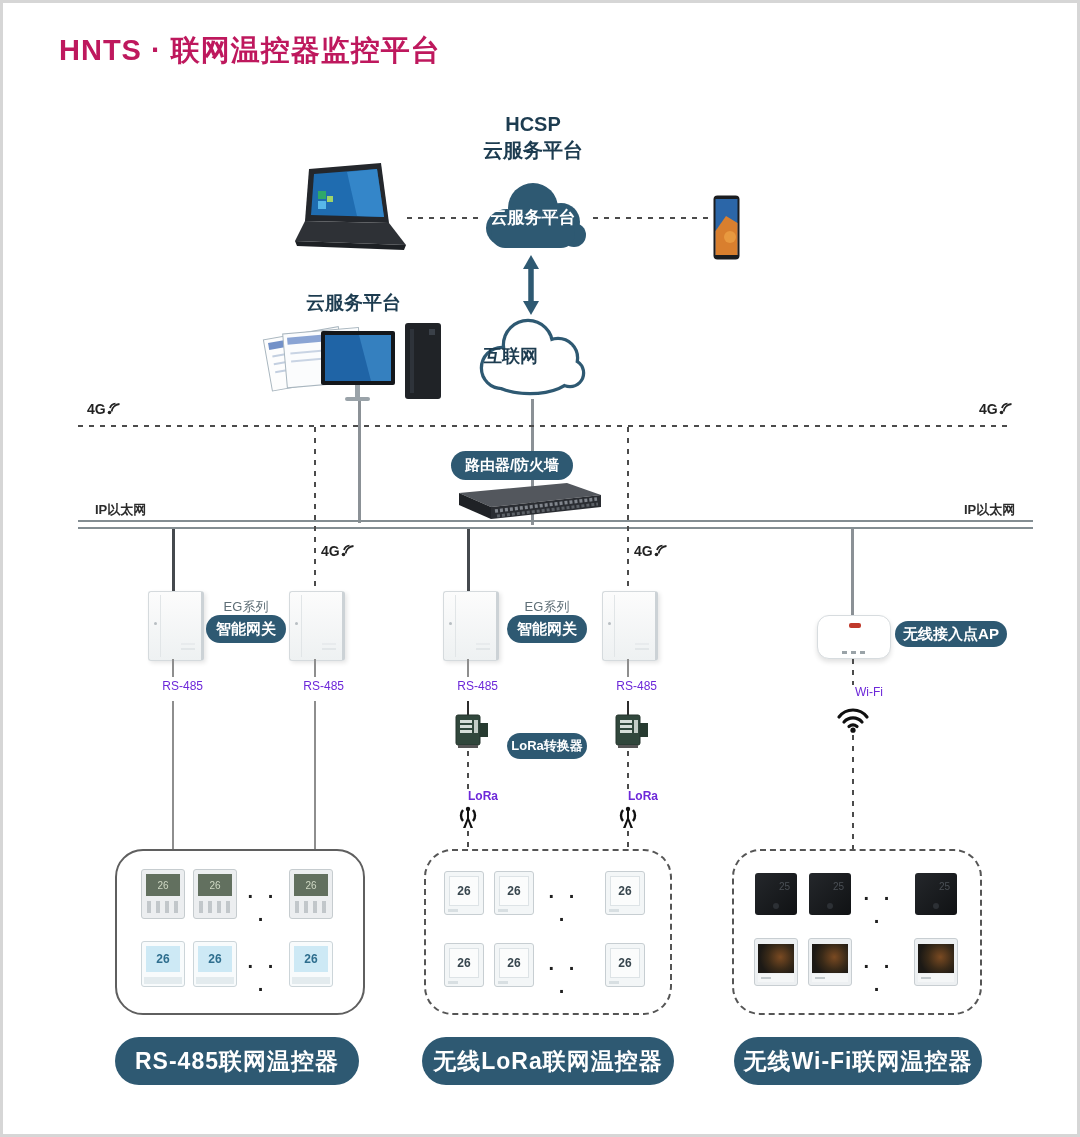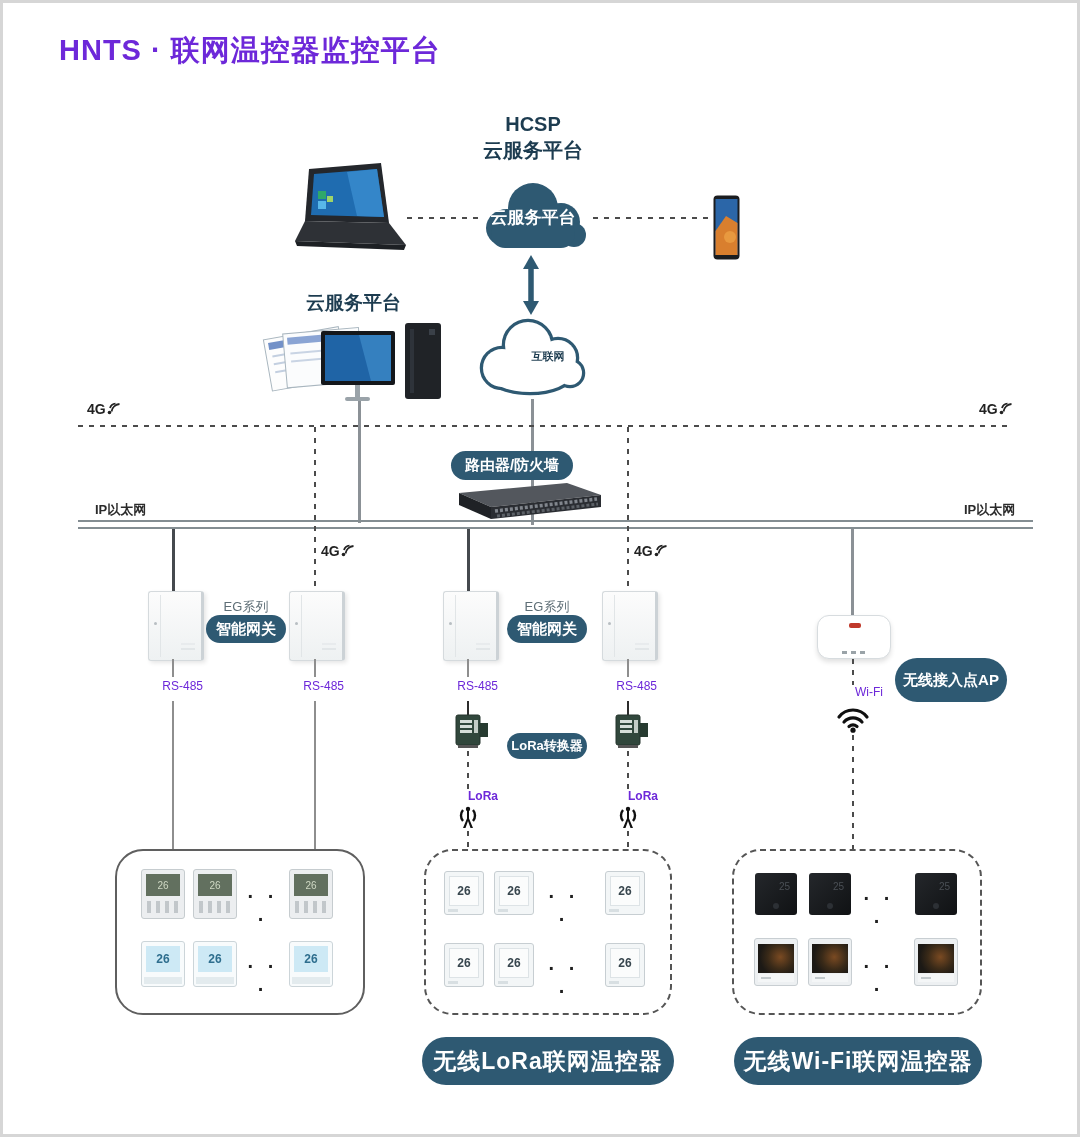--- a/index.html
+++ b/index.html
@@ -1,20 +1,20 @@
 <!DOCTYPE html>
 <html><head>
 <meta charset="utf-8">
 <style>
   html,body{margin:0;padding:0;background:#ffffff;}
   .page{position:relative;width:1080px;height:1137px;background:#fff;
         border:3px solid #d6d6d6;box-sizing:border-box;overflow:hidden;
         font-family:"Liberation Sans","DejaVu Sans",sans-serif;}
   .abs{position:absolute;}
-  .title{font-size:29px;font-weight:bold;color:#6d28d9;letter-spacing:1px;}
+  .title{font-size:29px;font-weight:bold;color:#be185d;letter-spacing:1px;}
   .h-dark{color:#1d3c50;font-weight:bold;}
   .pill{background:#2e5972;color:#fff;font-weight:bold;display:flex;
         align-items:center;justify-content:center;border-radius:999px;}
   .caption{font-size:23px;letter-spacing:1px;}
   .dash-h{height:2px;background:repeating-linear-gradient(90deg,#4b4b4b 0 5px,transparent 5px 11px);}
   .dash-v{width:2px;background:repeating-linear-gradient(180deg,#4b4b4b 0 5px,transparent 5px 11px);}
   .sol-v{width:3px;background:#8b9196;}
   .sol-v-dark{width:2.5px;background:#45494e;}
   .sol-v-thin{width:1.5px;background:#8e8e8e;}
   .bus{height:9px;border-top:2.5px solid #838d92;border-bottom:2.5px solid #838d92;box-sizing:border-box;}
@@ -147,21 +147,21 @@
       <ellipse cx="64" cy="63" rx="40" ry="17"></ellipse>
     </g>
     <g fill="#fff" stroke="none">
       <circle cx="36" cy="56" r="19"></circle>
       <circle cx="62" cy="33" r="23"></circle>
       <circle cx="92" cy="46" r="18"></circle>
       <circle cx="104" cy="61" r="12"></circle>
       <ellipse cx="64" cy="63" rx="40" ry="17"></ellipse>
     </g>
   </svg>
-  <div class="abs cloud-label h-dark" style="left:480px;top:340px;width:130px;height:26px;font-size:11px;">互联网</div>
+  <div class="abs cloud-label h-dark" style="left:443px;top:340px;width:130px;height:26px;font-size:18px;">互联网</div>
 
   <div class="abs sol-v" style="left:528px;top:396px;height:126px;"></div>
 
   <div class="abs dash-h" style="left:75px;top:422px;width:933px;"></div>
 
   <div class="abs fourg" style="left:84px;top:398px;">
     <span>4G</span>
     <svg width="14" height="14" viewBox="0 0 14 14">
       <circle cx="2.5" cy="11.5" r="1.8" fill="#222"></circle>
       <path d="M3 7 A6 6 0 0 1 8.5 2.6" fill="none" stroke="#222" stroke-width="1.8"></path>
@@ -297,21 +297,21 @@
     <path d="M8 4 A8.5 8.5 0 0 0 8 15" fill="none" stroke="#111" stroke-width="2.4"></path>
     <path d="M18 4 A8.5 8.5 0 0 1 18 15" fill="none" stroke="#111" stroke-width="2.4"></path>
   </svg>
   <div class="abs dash-v" style="left:464px;top:828px;height:18px;"></div>
   <div class="abs dash-v" style="left:624px;top:828px;height:18px;"></div>
 
   <div class="abs ap" style="left:814px;top:612px;width:72px;height:42px;">
     <div class="ap-logo"></div>
     <div class="ap-ports"></div>
   </div>
-  <div class="abs pill" style="left:892px;top:618px;width:112px;height:44px;font-size:15px;margin-top:37px;">无线接入点AP</div>
+  <div class="abs pill" style="left:892px;top:618px;width:112px;height:26px;font-size:15px;">无线接入点AP</div>
 
   <div class="abs dash-v" style="left:849px;top:656px;height:26px;"></div>
   <div class="abs mid-label" style="left:820px;top:682px;width:60px;">Wi-Fi</div>
   <svg class="abs" style="left:832px;top:700px;" width="36" height="30" viewBox="0 0 36 30">
     <path d="M4 14 A17.5 17.5 0 0 1 32 14" fill="none" stroke="#101010" stroke-width="3.2" stroke-linecap="round"></path>
     <path d="M9 19 A12 12 0 0 1 27 19" fill="none" stroke="#101010" stroke-width="3.2" stroke-linecap="round"></path>
     <path d="M14 23.5 A6.5 6.5 0 0 1 22 23.5" fill="none" stroke="#101010" stroke-width="3.2" stroke-linecap="round"></path>
     <circle cx="18" cy="27.2" r="2.6" fill="#101010"></circle>
   </svg>
   <div class="abs dash-v" style="left:849px;top:732px;height:114px;"></div>
@@ -400,16 +400,17 @@
       </div>
     </div>
   <div class="ts tsD" style="left:911px;top:935px;width:44px;height:48px;">
       <div class="scr"></div>
       <div class="strip">
         <i></i>
       </div>
     </div>
   <div class="abs dots" style="left:856px;top:952px;width:40px;">· · ·</div>
 
+  <div class="abs pill caption" style="left:112px;top:1034px;width:244px;height:48px;">RS-485联网温控器</div>
   <div class="abs pill caption" style="left:419px;top:1034px;width:252px;height:48px;">无线LoRa联网温控器</div>
   <div class="abs pill caption" style="left:731px;top:1034px;width:248px;height:48px;">无线Wi-Fi联网温控器</div>
 
 </div>
 
 </body></html>

